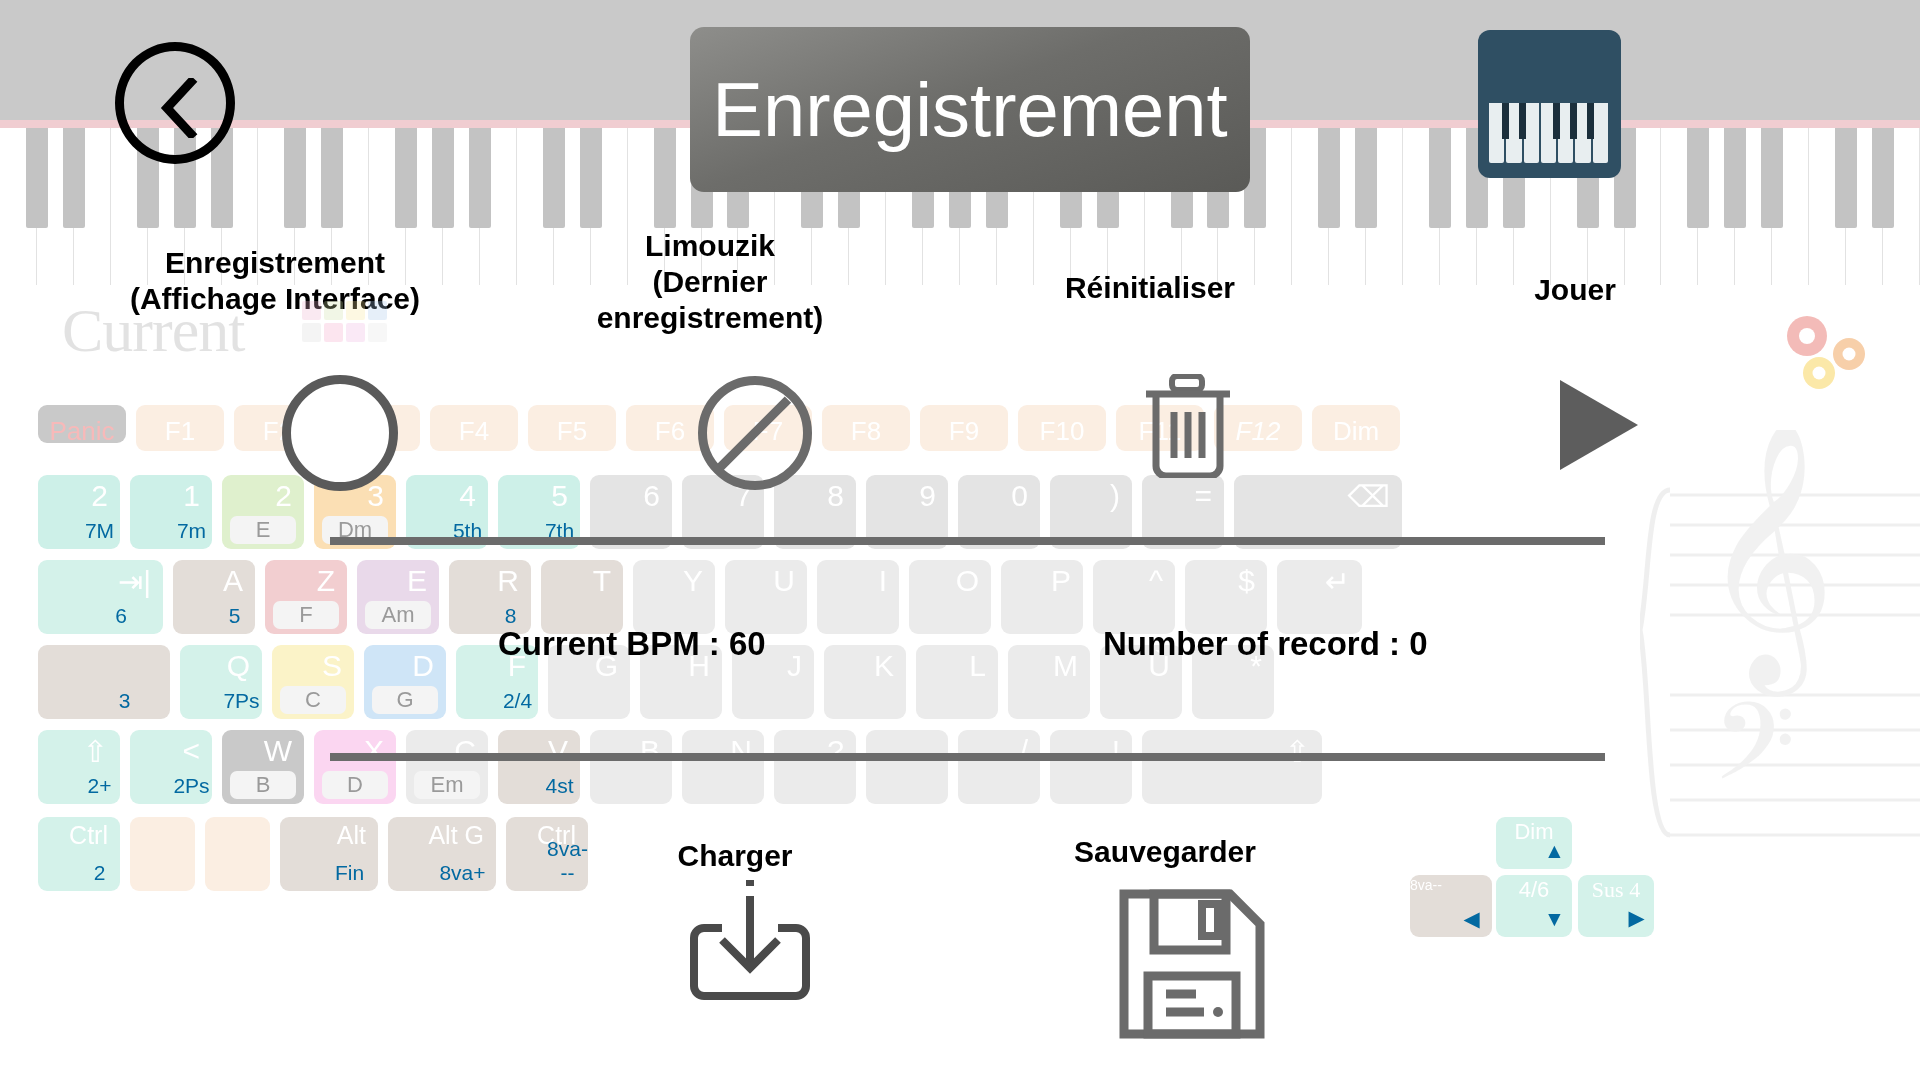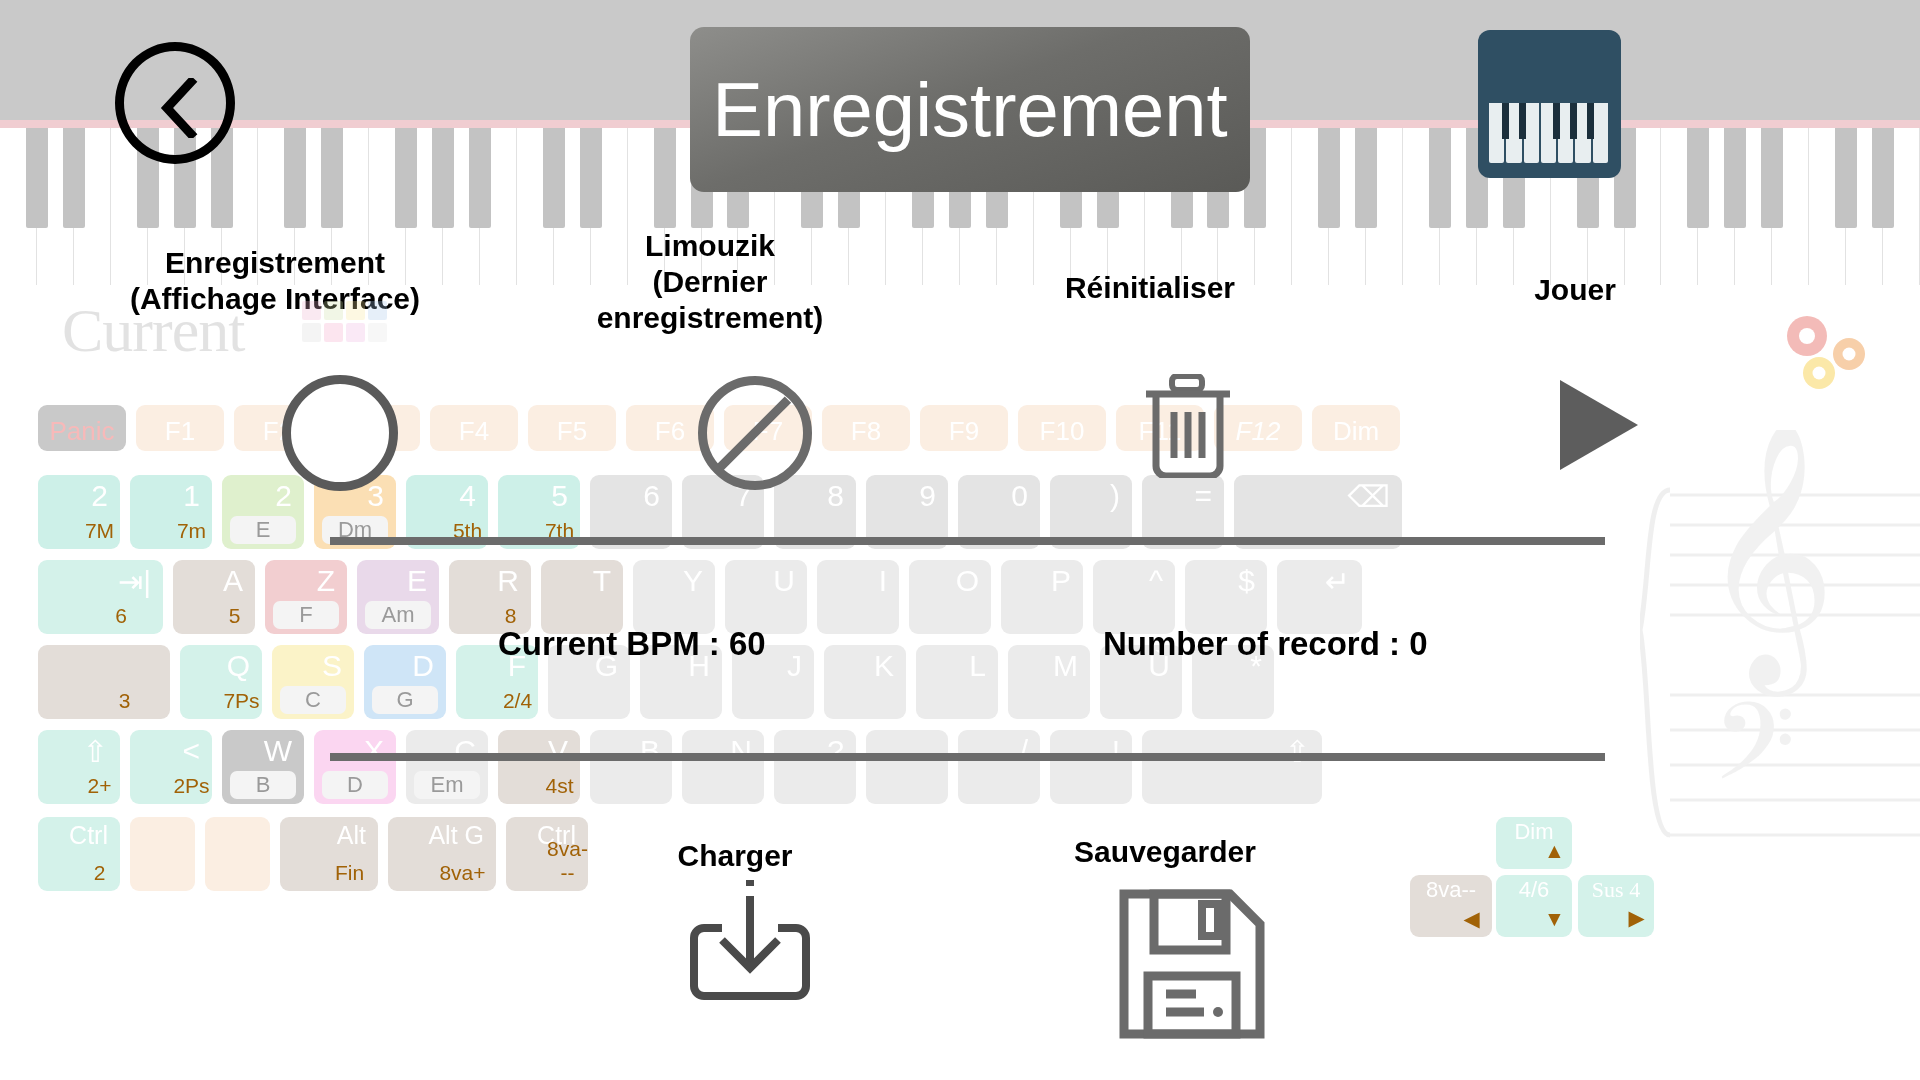--- a/index.html
+++ b/index.html
@@ -86,21 +86,21 @@
   .key{
     position:relative;border-radius:9px;box-sizing:border-box;
     background:#e4e4e4;cursor:pointer;flex:0 0 auto;
   }
   .key .main{
     position:absolute;right:12px;top:4px;color:#ffffff;font-size:30px;font-weight:400;
   }
   .key .main.small{font-size:25px;}
   .key .sub{
     position:absolute;left:0;right:0;bottom:6px;text-align:center;
-    color:#a16207;font-size:21px;padding-left:41px;
+    color:#0369a1;font-size:21px;padding-left:41px;
   }
   .key .chip{
     position:absolute;left:8px;right:8px;bottom:5px;height:28px;border-radius:7px;
     background:#f4f4f4;color:#9a9a9a;font-size:22px;text-align:center;line-height:28px;
   }
   .key.fkey .main{right:auto;left:0;width:100%;text-align:center;top:11px;font-size:26px;}
 
   
   .c-gray{background:#e4e4e4;}
   .c-lgray{background:#ebebeb;}
@@ -324,21 +324,21 @@
     <line x1="30" y1="405" x2="290" y2="405"></line>
     <line x1="180" y1="-45" x2="290" y2="-45"></line>
   </g>
   <path d="M30,60 C6,60 10,150 0,200 C10,250 6,405 30,405" stroke="#d2d2d2" stroke-width="5" fill="none"></path>
   <text x="60" y="200" font-size="230" fill="#d8d8d8" font-family="DejaVu Sans, sans-serif">𝄞</text>
   <text x="72" y="370" font-size="130" fill="#d8d8d8" font-family="DejaVu Sans, sans-serif">𝄢</text>
 </svg>
 
 <div id="kb">
     <div class="krow" style="top: 0px;">
-      <div class="key c-panic fkey" style="width: 88px; height: 46px;">
+      <div class="key c-panic fkey" style="width: 88px; height: 38px;">
         <span class="main small">Panic</span>
       </div>
       <div class="key c-peach fkey" style="width: 88px; height: 46px;">
         <span class="main">F1</span>
       </div>
       <div class="key c-peach fkey" style="width: 88px; height: 46px;">
         <span class="main">F2</span>
       </div>
       <div class="key c-peach fkey" style="width: 88px; height: 46px;">
         <span class="main">F3</span>
@@ -583,21 +583,21 @@
       <div class="key c-warm" style="width: 82px; height: 74px;">
         <span class="main small">Ctrl</span>
         <span class="sub">8va---</span>
       </div>
     </div>
     <div class="key c-mint" style="position: absolute; left: 1458px; top: 412px; width: 76px; height: 52px;">
       <span class="main small" style="left: 0px; right: 0px; text-align: center; top: 2px; font-size: 22px;">Dim</span>
       <span class="sub">▲</span>
     </div>
     <div class="key c-warm" style="position: absolute; left: 1372px; top: 470px; width: 82px; height: 62px;">
-      <span class="main small" style="left: 0px; right: 0px; text-align: center; top: 2px; font-size: 22px;">8va--</span>
+      <span class="main small" style="left: 0px; right: 0px; top: 2px; font-size: 14px;">8va--</span>
       <span class="sub">◀</span>
     </div>
     <div class="key c-mint" style="position: absolute; left: 1458px; top: 470px; width: 76px; height: 62px;">
       <span class="main small" style="left: 0px; right: 0px; text-align: center; top: 2px; font-size: 22px;">4/6</span>
       <span class="sub">▼</span>
     </div>
     <div class="key c-mint" style="position: absolute; left: 1540px; top: 470px; width: 76px; height: 62px; font-family: Liberation Serif, serif;">
       <span class="main small" style="left: 0px; right: 0px; text-align: center; top: 2px; font-size: 22px;">Sus 4</span>
       <span class="sub">▶</span>
     </div>

